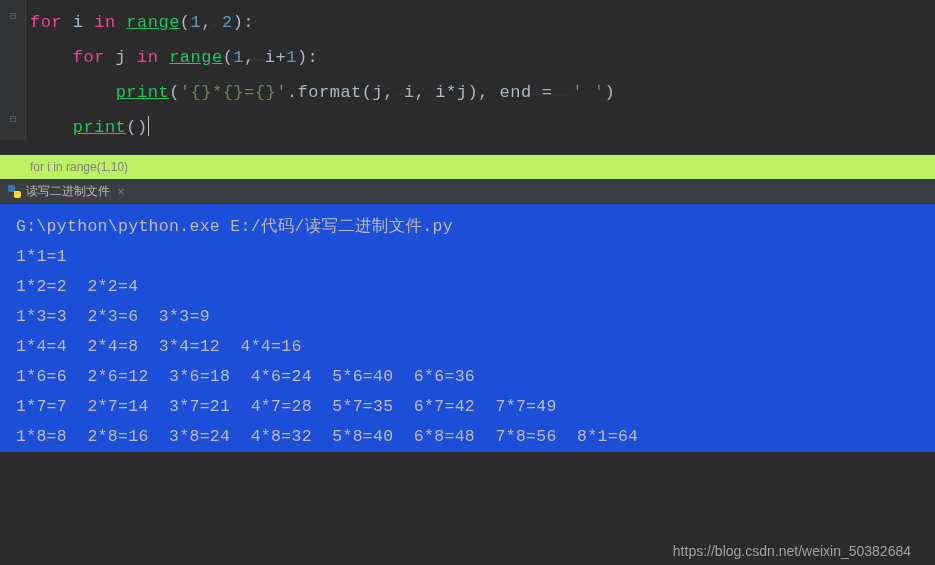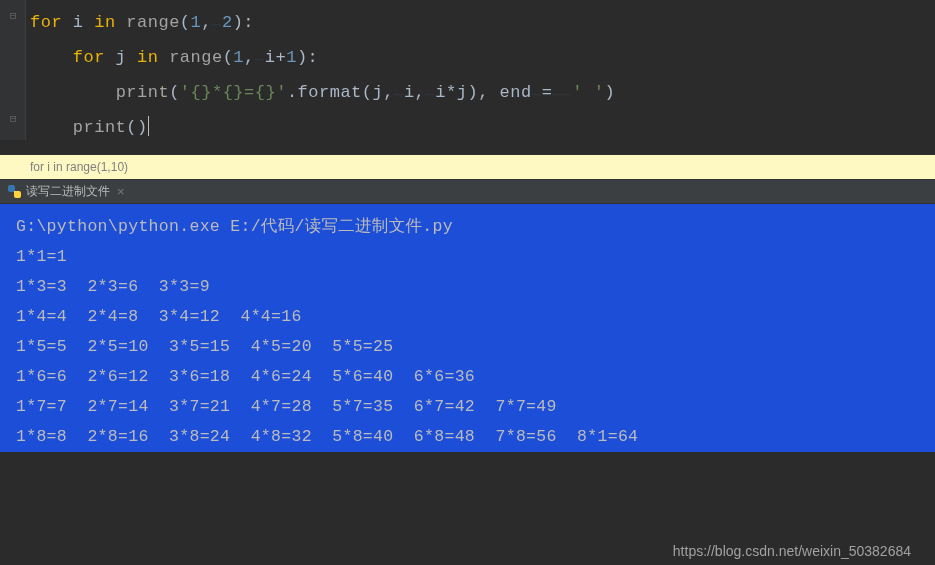--- a/index.html
+++ b/index.html
@@ -29,37 +29,37 @@
     left: 10px;
     color: #606366;
     font-size: 11px;
     user-select: none;
   }
   .code {
     padding: 6px 0 10px 30px;
     line-height: 33px;
     letter-spacing: 0.5px;
   }
-  .kw { color: #eab308; }
-  .builtin { color: #a3a3a3; }
+  .kw { color: #ec4899; }
+  .builtin { color: #22c55e; text-decoration: underline; }
   .str { color: #6a8759; }
   .num { color: #6897bb; }
   .txt { color: #a9b7c6; }
   .ws { color: #3c5161; font-size: 10px; letter-spacing: 0; position:relative; top:-2px;}
   .cursor {
     display: inline-block;
     width: 1px;
     height: 20px;
     background: #bbb;
     vertical-align: middle;
     position: relative;
     top: -2px;
   }
   .breadcrumb {
-    background: #fef9c3;
+    background: #bef264;
     color: #808080;
     font-size: 12px;
     padding: 5px 0 5px 30px;
     border-top: 1px solid #323232;
     border-bottom: 1px solid #323232;
     font-family: sans-serif;
   }
   .tab-bar {
     background: #3c3f41;
     display: flex;
@@ -145,22 +145,22 @@
     <span class="py-icon"></span>
     <span>读写二进制文件</span>
     <span class="close-x">×</span>
   </div>
 </div>
 
 <div class="console">
   <div class="console-line">G:\python\python.exe E:/代码/读写二进制文件.py</div>
   <div id="console-lines">
       <div class="console-line">1*1=1</div>
+      <div class="console-line">1*2=2  2*2=4</div>
       <div class="console-line">1*3=3  2*3=6  3*3=9</div>
       <div class="console-line">1*4=4  2*4=8  3*4=12  4*4=16</div>
-      <div class="console-line">1*5=5  2*5=10  3*5=15  4*5=20  5*5=25</div>
       <div class="console-line">1*6=6  2*6=12  3*6=18  4*6=24  5*6=40  6*6=36</div>
       <div class="console-line">1*7=7  2*7=14  3*7=21  4*7=28  5*7=35  6*7=42  7*7=49</div>
       <div class="console-line">1*8=8  2*8=16  3*8=24  4*8=32  5*8=40  6*8=48  7*8=56  8*1=64</div>
     </div>
 </div>
 
 <div class="watermark">https://blog.csdn.net/weixin_50382684</div>
 
 </body></html>

